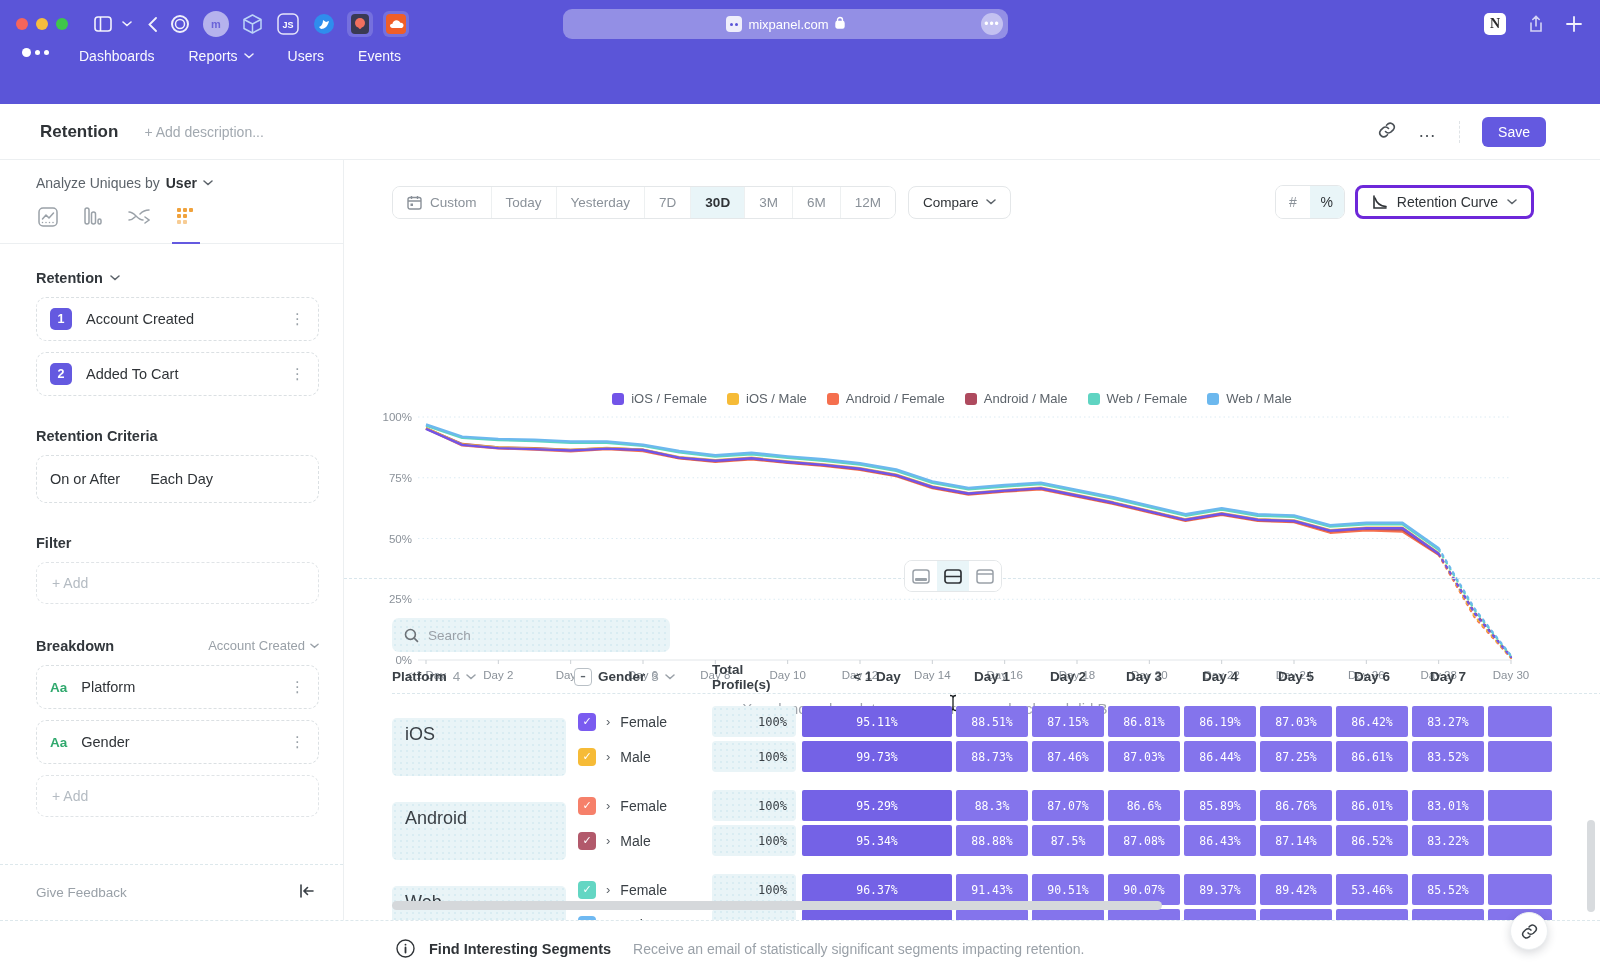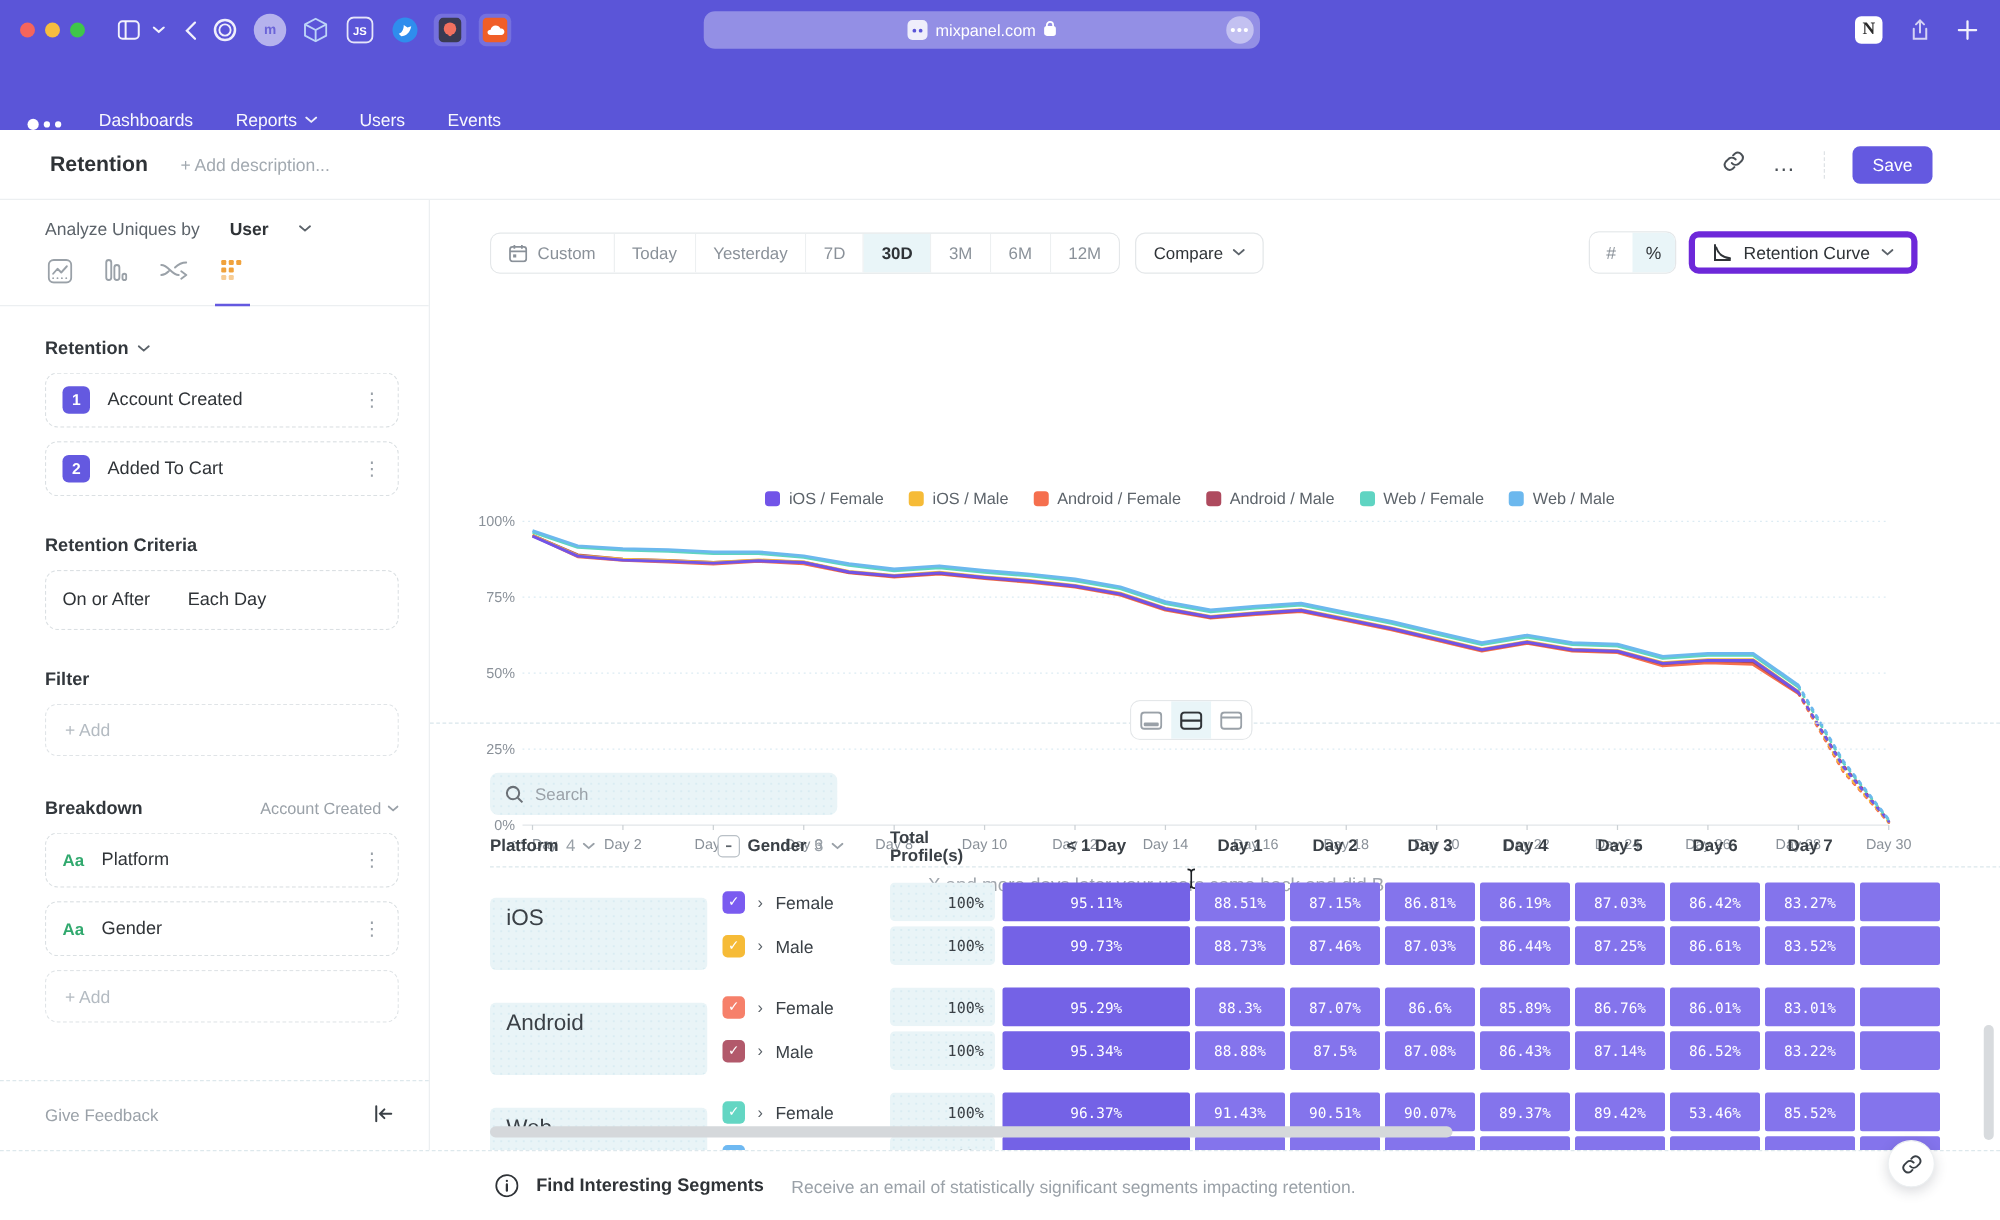--- a/index.html
+++ b/index.html
@@ -15,21 +15,21 @@
   .ext { width:26px; height:26px; border-radius:6px; display:flex; align-items:center; justify-content:center; margin-left:10px; font-size:11px; color:#fff; }
   .ext.boxed { background:rgba(255,255,255,.16); }
   .url-bar { position:absolute; left:563px; top:9px; width:445px; height:30px; background:rgba(255,255,255,.34); border-radius:9px; display:flex; align-items:center; justify-content:center; color:#fff; font-size:13px; gap:6px; }
   .favicon { width:16px; height:16px; border-radius:4px; background:rgba(255,255,255,.85); display:inline-flex; align-items:center; justify-content:center; gap:2px; }
   .favicon i { width:3px; height:3px; border-radius:50%; background:#5b55d8; }
   .url-more { position:absolute; right:5px; top:4px; width:22px; height:22px; border-radius:50%; background:rgba(255,255,255,.45); color:#fff; display:flex; align-items:center; justify-content:center; font-size:12px; letter-spacing:1px; }
   .chrome-right { position:absolute; right:18px; top:0; height:48px; display:flex; align-items:center; gap:22px; }
   .notion { width:22px; height:22px; background:#fff; border-radius:5px; color:#2b2b2b; font-weight:bold; font-size:14px; display:flex; align-items:center; justify-content:center; font-family:"Liberation Serif",serif; }
 
   
-  .nav-bar { position:absolute; top:48px; left:0; right:0; height:56px; background:#5b55d8; display:flex; align-items:flex-end; color:#fff; }
+  .nav-bar { position:absolute; top:48px; left:0; right:0; height:56px; background:#5b55d8; display:flex; align-items:flex-start; color:#fff; }
   .mx-logo { margin-left:22px; display:flex; align-items:center; gap:4px; }
   .mx-logo i { background:#fff; border-radius:50%; display:inline-block; }
   .nav-items { display:flex; align-items:center; gap:34px; margin-left:30px; font-size:14px; }
   .nav-item { display:flex; align-items:center; gap:6px; cursor:pointer; color:rgba(255,255,255,.96); }
   .nav-search { position:absolute; left:563px; top:59px; width:437px; height:34px; background:rgba(0,0,0,.16); border:1px solid rgba(255,255,255,.35); border-radius:8px; display:flex; align-items:center; justify-content:center; gap:10px; font-size:13.5px; color:rgba(255,255,255,.95); }
   .nav-search .short { color:rgba(255,255,255,.55); }
   .nav-right { position:absolute; right:20px; top:48px; height:56px; display:flex; align-items:center; gap:24px; }
   .proj { text-align:right; line-height:1.25; }
   .proj .p1 { font-size:13.5px; font-weight:bold; }
   .proj .p2 { font-size:11.5px; color:rgba(255,255,255,.8); }
@@ -43,21 +43,21 @@
   .save-btn { background:#6459e0; color:#fff; border:none; border-radius:6px; font-size:14px; padding:7px 16px; font-family:inherit; }
   .icon-gray { color:#4a5056; }
 
   
   .content { position:absolute; top:160px; left:0; right:0; bottom:56px; display:flex; }
   .sidebar { width:344px; border-right:1px solid #eceff1; position:relative; background:#fff; }
   .main { flex:1; position:relative; overflow:hidden; background:#fff; }
 
   
   .sb-pad { padding:0 24px 0 36px; }
-  .analyze { margin-top:15px; font-size:14px; color:#5c636a; display:flex; align-items:center; gap:24px; }
+  .analyze { margin-top:15px; font-size:14px; color:#5c636a; display:flex; align-items:center; gap:6px; }
   .analyze b { color:#2f3337; font-weight:bold; }
   .sb-tabs { margin-top:16px; border-bottom:1px solid #eceff1; display:flex; gap:26px; padding:0 0 0 38px; }
   .sb-tab { padding-bottom:12px; color:#9aa1a8; position:relative; }
   .sb-tab.active { color:#f0a23c; }
   .sb-tab.active:after { content:""; position:absolute; left:-4px; right:-4px; bottom:-1px; height:2px; background:#6459e0; }
   .sb-h { font-size:14.5px; font-weight:bold; color:#32373c; display:flex; align-items:center; gap:7px; }
   .card { border:1px dashed #dbe0e3; border-radius:10px; height:44px; display:flex; align-items:center; padding:0 13px; margin-top:11px; background:#fff; }
   .card .kebab { margin-left:auto; color:#9aa1a8; font-size:15px; }
   .badge { width:22px; height:22px; background:#6459e0; color:#fff; border-radius:5px; font-size:12.5px; font-weight:bold; display:flex; align-items:center; justify-content:center; margin-right:14px; }
   .card .lbl { font-size:14.5px; color:#2f3337; }
@@ -72,21 +72,21 @@
   .toolbar { position:absolute; top:25px; left:48px; right:66px; display:flex; align-items:center; }
   .range-group { display:flex; border:1px solid #e4e7e9; border-radius:8px; overflow:hidden; background:#fff; }
   .range-btn { padding:8px 14px; font-size:13.5px; color:#8a9199; border-right:1px solid #edf0f1; display:flex; align-items:center; gap:8px; background:#fff; }
   .range-btn:last-child { border-right:none; }
   .range-btn.active { background:#e9f5f8; color:#2f3337; font-weight:bold; }
   .compare-btn { margin-left:12px; border:1px solid #e4e7e9; border-radius:8px; background:#fff; padding:8px 14px; font-size:13.5px; color:#2f3337; display:flex; align-items:center; gap:8px; font-weight:500; }
   .tb-right { margin-left:auto; display:flex; align-items:center; gap:10px; }
   .unit-toggle { display:flex; border:1px solid #e4e7e9; border-radius:8px; overflow:hidden; }
   .unit { width:34px; height:32px; display:flex; align-items:center; justify-content:center; font-size:14px; color:#8a9199; background:#fff; }
   .unit.active { background:#e9f5f8; color:#2f3337; }
-  .view-btn { border:5px solid #6d28d9; border-radius:8px; background:#fff; height:34px; padding:12px 14px; display:flex; align-items:center; gap:9px; font-size:14px; color:#2f3337; font-weight:500; }
+  .view-btn { border:3px solid #6d28d9; border-radius:8px; background:#fff; height:34px; padding:12px 14px; display:flex; align-items:center; gap:9px; font-size:14px; color:#2f3337; font-weight:500; }
 
   
   .legend { position:absolute; top:231px; left:0; right:40px; display:flex; justify-content:center; gap:20px; }
   .leg-item { display:flex; align-items:center; gap:7px; font-size:13px; color:#5c636a; }
   .leg-sq { width:12px; height:12px; border-radius:3px; }
   .chart-wrap { position:absolute; top:250px; left:30px; }
   .ax { font-size:11.5px; fill:#8a9199; font-family:"Liberation Sans",sans-serif; }
   .caption { position:absolute; top:540px; left:0; right:90px; text-align:center; font-size:15px; color:#a0a6ad; }
   .ibeam { position:absolute; top:534px; left:604px; }
 

